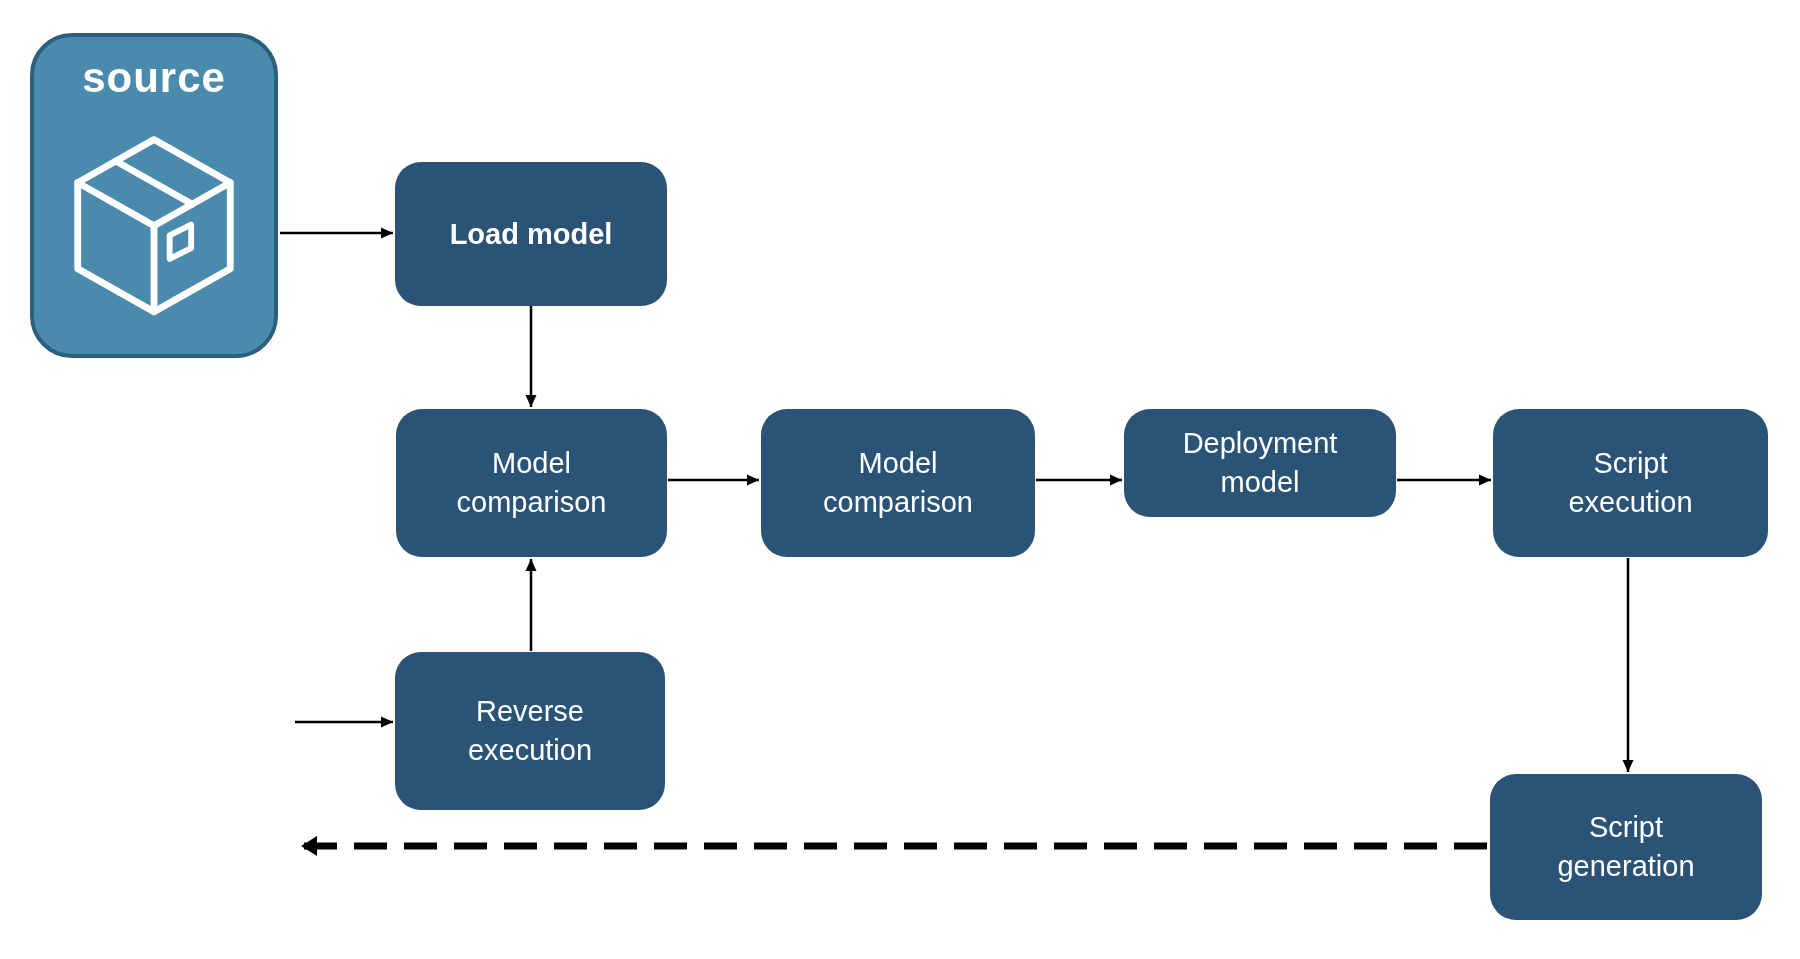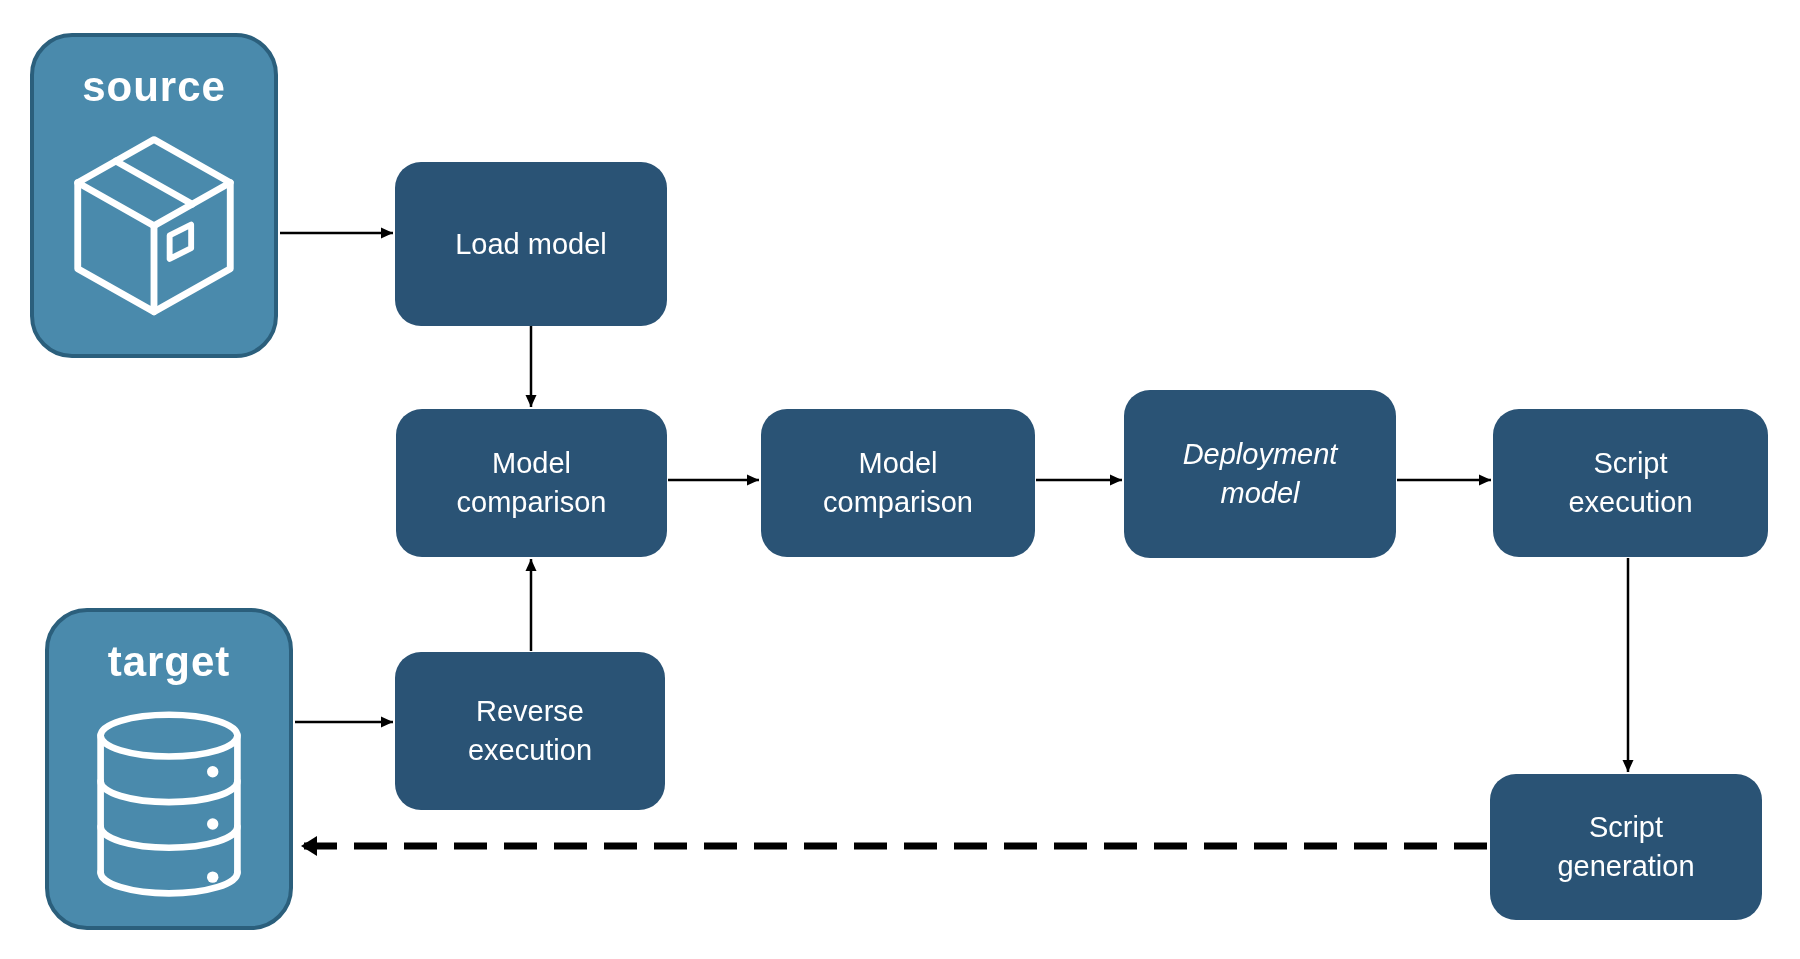--- a/index.html
+++ b/index.html
@@ -39,33 +39,33 @@
     background: var(--endpoint-fill, #4a8aac);
     border: 4px solid var(--endpoint-border, #2b5f7c);
     border-radius: 42px;
     box-sizing: border-box;
   }
   .endpoint-label {
     text-align: center;
     color: var(--text-color, #ffffff);
     font-weight: 700;
     font-size: 42px;
-    margin-top: 26px;
+    margin-top: 17px;
     letter-spacing: 1px;
   }
   .endpoint-icon {
     position: absolute;
     left: 50%;
     transform: translateX(-50%);
   }
   
-  #node-load-model        { left: 395px;  top: 162px; width: 272px; height: 164px; }
+  #node-load-model        { left: 395px;  top: 162px; width: 272px; height: 144px; font-weight: bold; }
   #node-model-comparison  { left: 396px;  top: 409px; width: 271px; height: 148px; }
   #node-model-differences { left: 761px;  top: 409px; width: 274px; height: 148px; }
-  #node-deployment-plan   { left: 1124px; top: 390px; width: 272px; height: 168px; font-style: italic; }
+  #node-deployment-plan   { left: 1124px; top: 409px; width: 272px; height: 108px; }
   #node-script-generation { left: 1493px; top: 409px; width: 275px; height: 148px; }
   #node-reverse-engineer  { left: 395px;  top: 652px; width: 270px; height: 158px; }
   #node-script-execution  { left: 1490px; top: 774px; width: 272px; height: 146px; }
   #endpoint-source        { left: 30px;   top: 33px;  width: 248px; height: 325px; }
   #endpoint-target        { left: 45px;   top: 608px; width: 248px; height: 322px; }
   #source-icon { top: 92px;  width: 176px; height: 206px; }
   #target-icon { top: 94px;  width: 152px; height: 196px; }
 </style>
 </head>
 <body>
@@ -96,34 +96,20 @@
     <div class="endpoint-label">source</div>
     <svg class="endpoint-icon" id="source-icon" viewBox="0 0 180 205" xmlns="http://www.w3.org/2000/svg" fill="none" stroke="#ffffff" stroke-width="7" stroke-linejoin="round" stroke-linecap="round">
       <path d="M90,8 L168,52 L90,96 L12,52 Z"></path>
       <path d="M12,52 L12,140 L90,184 L90,96"></path>
       <path d="M168,52 L168,140 L90,184"></path>
       <path d="M51,30 L129,74"></path>
       <path d="M106,106 L128,95 L128,119 L106,130 Z" stroke-width="6"></path>
     </svg>
   </div>
 
-  <div class="endpoint" id="endpoint-target">
-    <div class="endpoint-label">target</div>
-    <svg class="endpoint-icon" id="target-icon" viewBox="0 0 160 200" xmlns="http://www.w3.org/2000/svg" fill="none" stroke="#ffffff" stroke-width="7" stroke-linecap="round">
-      <ellipse cx="80" cy="28" rx="72" ry="22"></ellipse>
-      <path d="M8,28 L8,172"></path>
-      <path d="M152,28 L152,172"></path>
-      <path d="M8,172 A72,22 0 0 0 152,172"></path>
-      <path d="M8,76 A72,22 0 0 0 152,76"></path>
-      <path d="M8,124 A72,22 0 0 0 152,124"></path>
-      <circle cx="126" cy="66" r="6" fill="#ffffff" stroke="none"></circle>
-      <circle cx="126" cy="121" r="6" fill="#ffffff" stroke="none"></circle>
-      <circle cx="126" cy="177" r="6" fill="#ffffff" stroke="none"></circle>
-    </svg>
-  </div>
 
   <div class="node" id="node-load-model">
     <span>Load model</span>
   </div>
 
   <div class="node" id="node-model-comparison">
     <span>Model</span>
     <span>comparison</span>
   </div>
 

